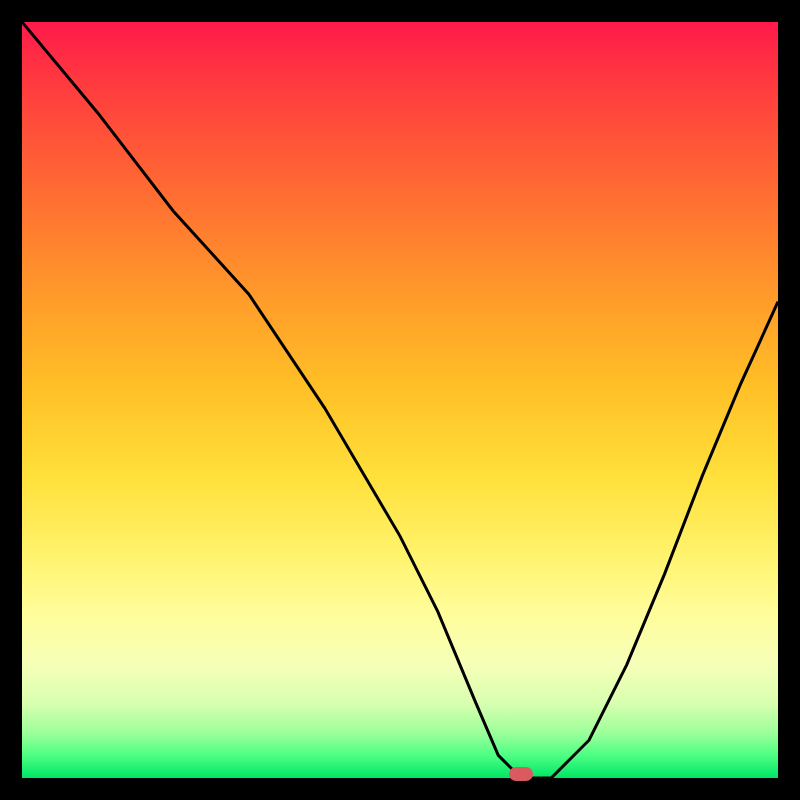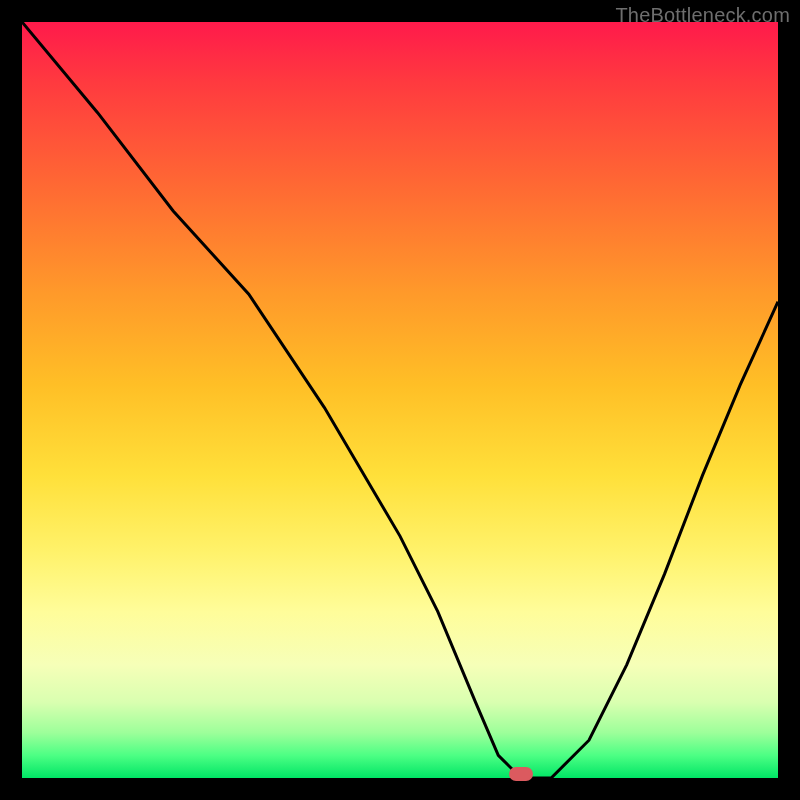--- a/index.html
+++ b/index.html
@@ -62,21 +62,20 @@
     height: 14px;
     border-radius: 7px;
     background: #db5a5f;
     transform: translate(-50%, -50%);
   }
 </style>
 </head>
 <body>
 
 <div class="frame">
-  <div class="watermark">TheBottleneck.com</div>
 
   <div class="plot">
     <svg class="curve-svg" viewBox="0 0 756 756" preserveAspectRatio="none">
       <path fill="none" stroke="#000" stroke-width="3" d="M0.0 0.0 L75.6 90.7 L151.2 189.0 L226.8 272.2 L302.4 385.6 L378.0 514.1 L415.8 589.7 L453.6 680.4 L476.3 733.3 L499.0 756.0 L529.2 756.0 L567.0 718.2 L604.8 642.6 L642.6 551.9 L680.4 453.6 L718.2 362.9 L756.0 279.7"></path>
     </svg>
 
     <div class="marker" style="left: 498.96px; top: 752px; background: rgb(219, 90, 95);"></div>
   </div>
 </div>
 

